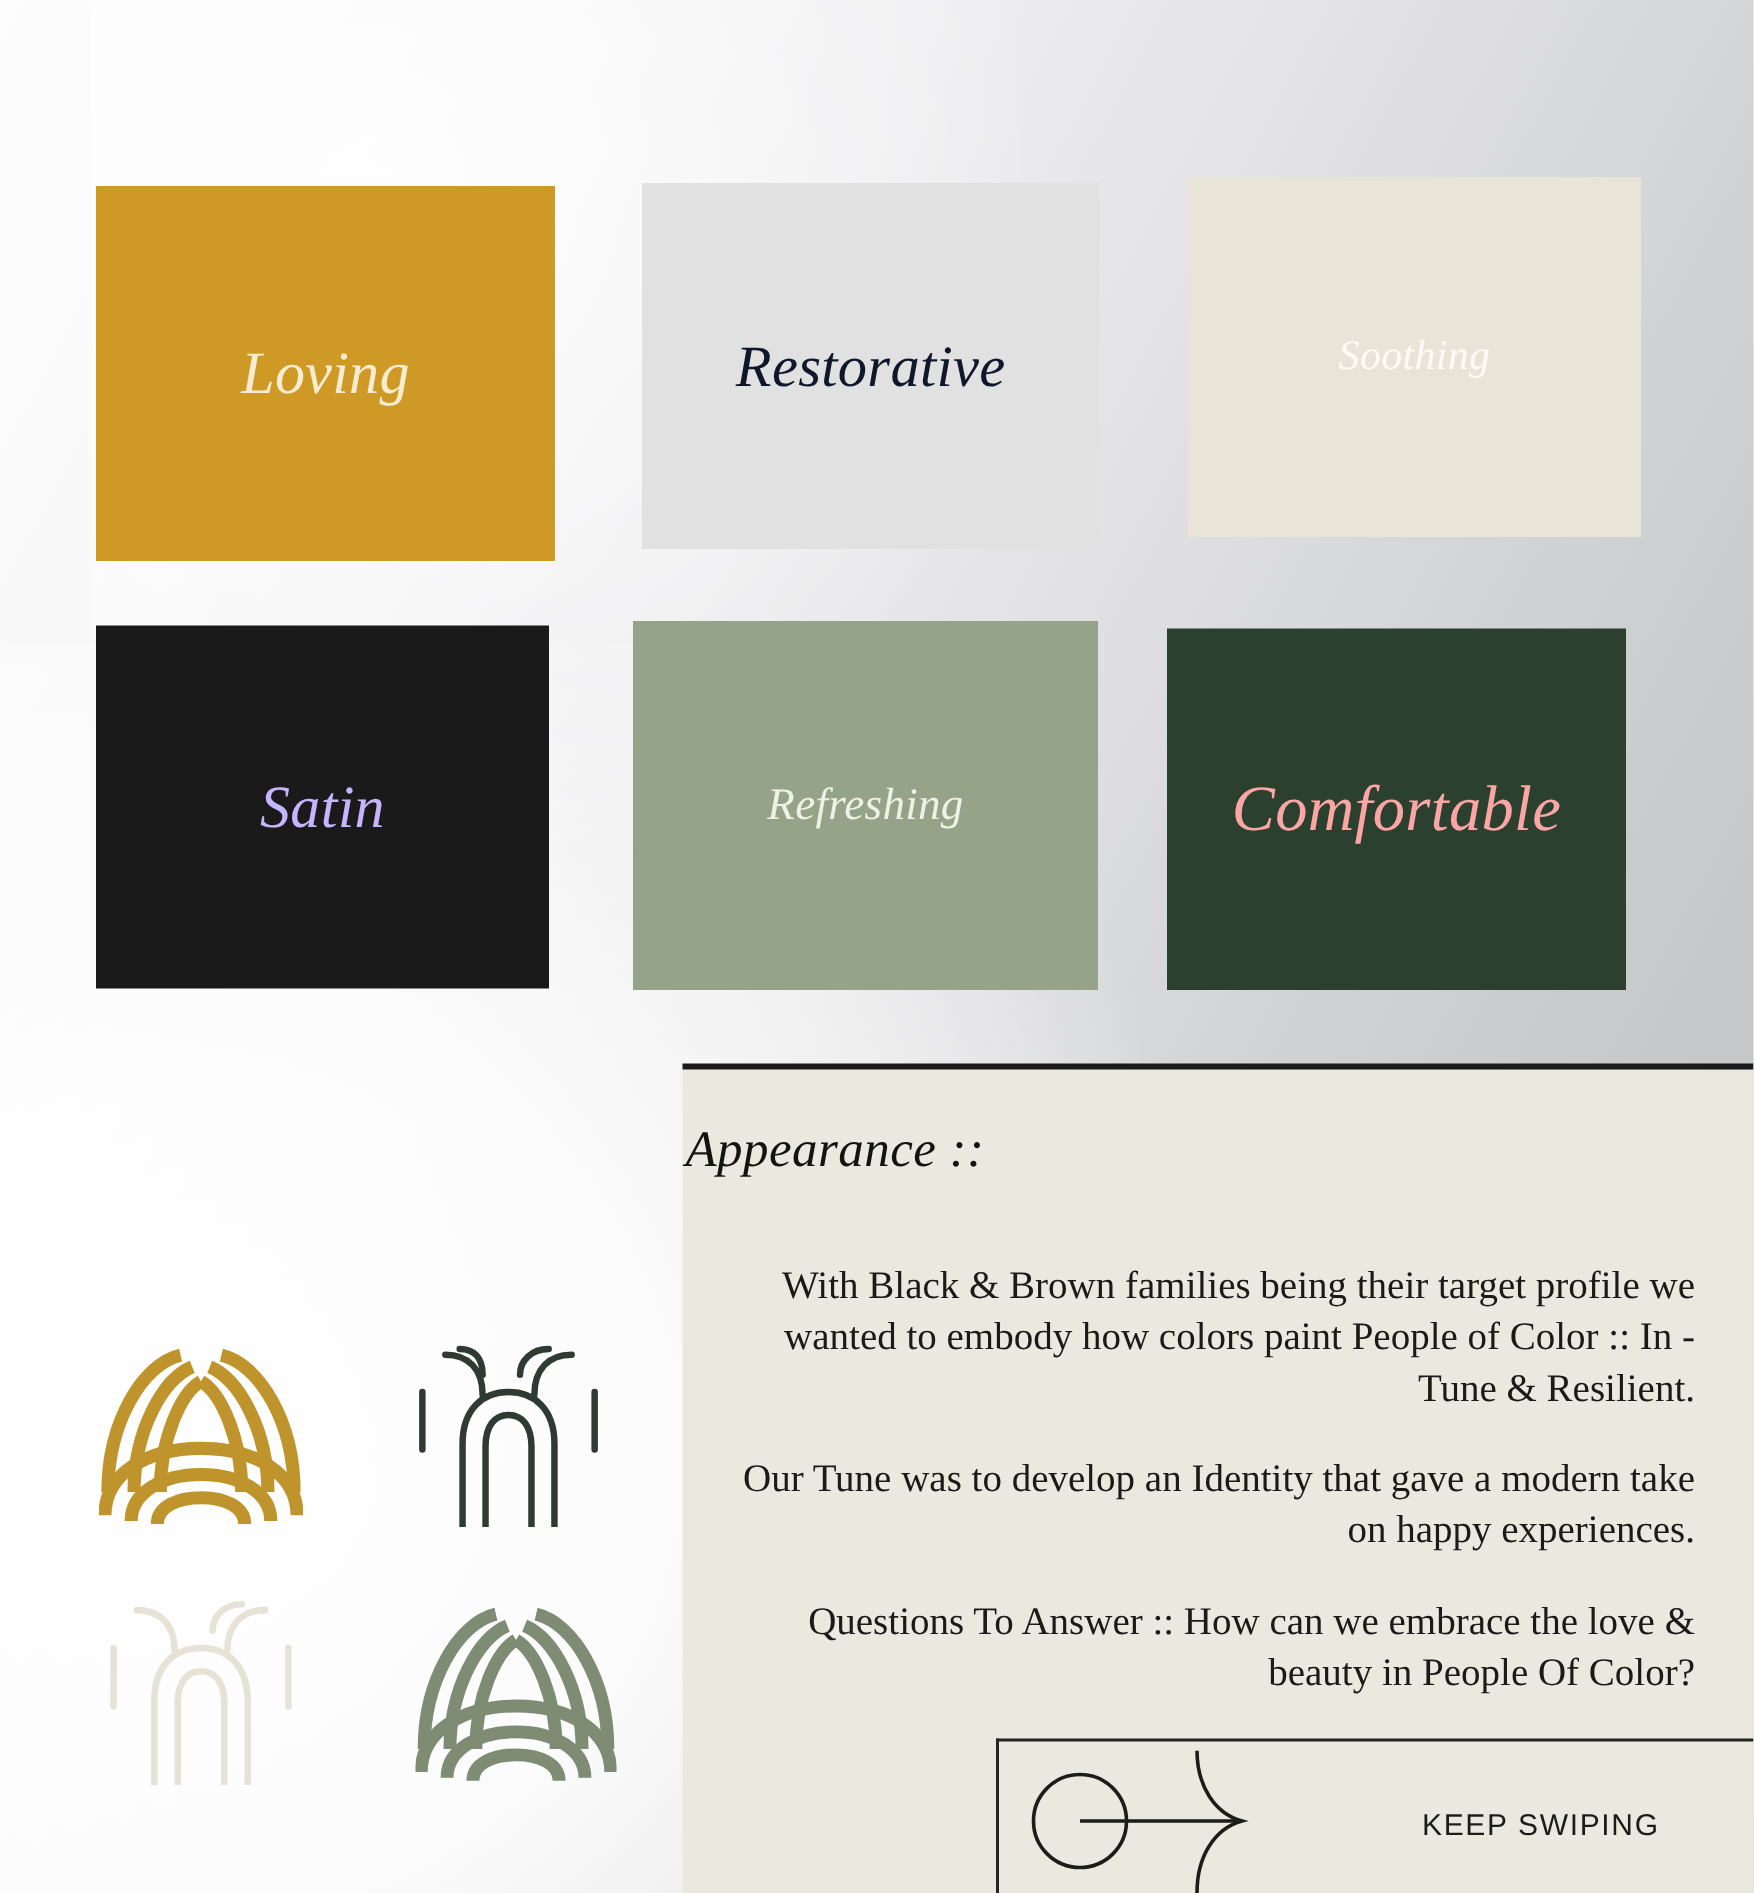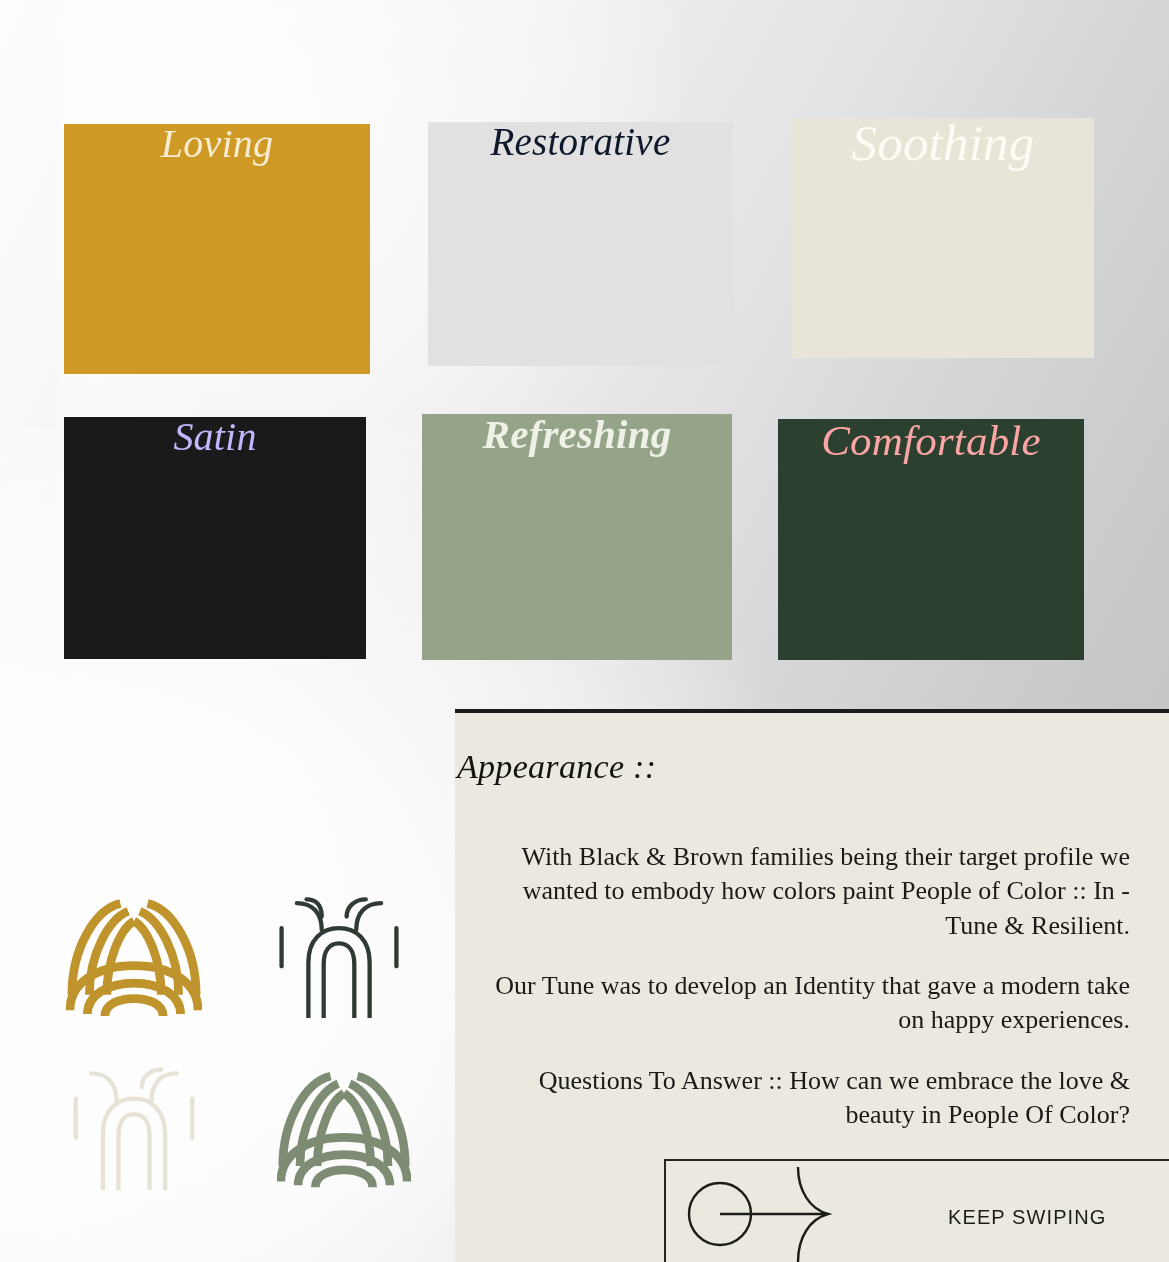--- a/index.html
+++ b/index.html
@@ -54,43 +54,43 @@
         rgba(255,255,255,0.85) 0%,
         rgba(255,255,255,0.35) 50%,
         rgba(255,255,255,0) 78%);
     pointer-events: none;
   }
 
   
   .swatch {
     position: absolute;
     display: flex;
-    align-items: flex-start;
+    align-items: center;
     justify-content: center;
   }
   .swatch-label {
     font-family: "Liberation Serif", serif;
     font-style: italic;
     font-weight: 400;
     font-size: 40px;
     letter-spacing: 0.2px;
     white-space: nowrap;
     line-height: 1;
   }
 
   #sw-0 { left: 64px;  top: 124px; width: 306px; height: 250px; }
   #sw-1 { left: 428px; top: 122px; width: 305px; height: 244px; }
   #sw-2 { left: 792px; top: 118px; width: 302px; height: 240px; }
   #sw-3 { left: 64px;  top: 417px; width: 302px; height: 242px; }
   #sw-4 { left: 422px; top: 414px; width: 310px; height: 246px; }
   #sw-5 { left: 778px; top: 419px; width: 306px; height: 241px; }
 
   #sw-1 .swatch-label { font-size: 39px; }
-  #sw-2 .swatch-label { font-size: 51px; }
-  #sw-4 .swatch-label { font-size: 41px; font-weight: bold; }
+  #sw-2 .swatch-label { font-size: 28px; }
+  #sw-4 .swatch-label { font-size: 30px; }
   #sw-5 .swatch-label { font-size: 43px; }
 
   
   .divider {
     position: absolute;
     left: 455px;
     top: 709px;
     width: 714px;
     height: 4px;
     background: #1b1b1b;

